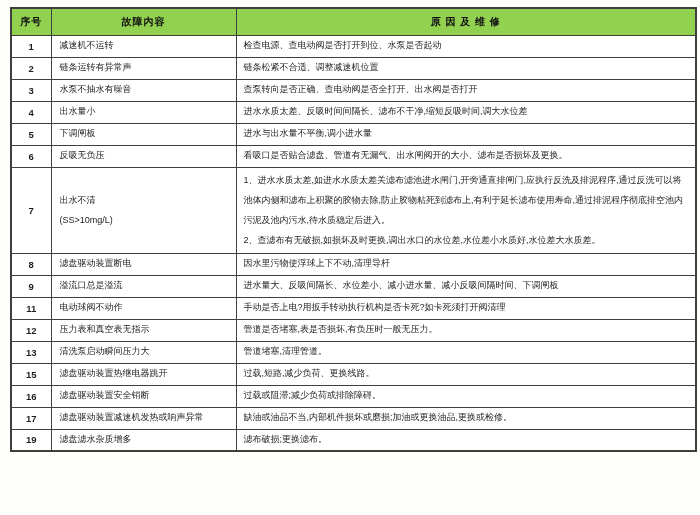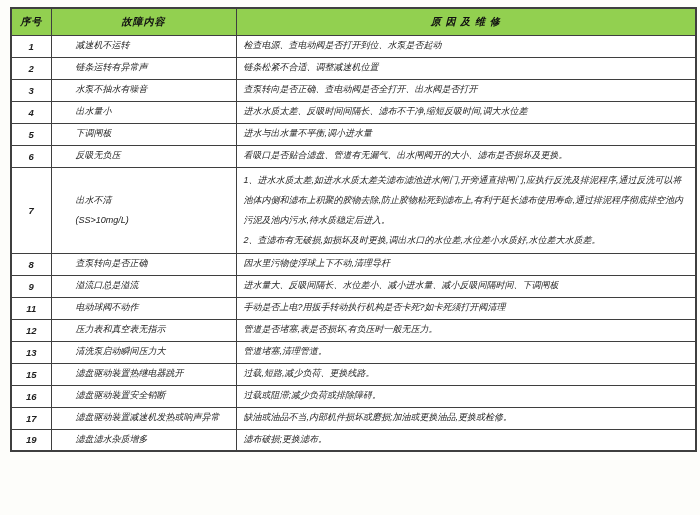--- a/index.html
+++ b/index.html
@@ -15,39 +15,38 @@
     table-layout:fixed;
     width:685px;
     border:2px solid #3f3f3f;
     background:#ffffff;
   }
   .fault-table th, .fault-table td {
     border:1px solid #3f3f3f;
     font-size:9px;
     vertical-align:middle;
     overflow:hidden;
-    font-style:italic;
   }
   .fault-table thead th {
     background:#92d050;
     height:27px;
     font-size:10px;
     font-weight:bold;
     text-align:center;
     letter-spacing:1px;
     color:#111;
   }
   .fault-table td { height:22px; }
   td.cell-no {
     text-align:center;
     font-weight:bold;
     font-size:9.5px;
   }
   td.cell-fault {
-    padding:2px 4px 2px 24px;
+    padding:2px 4px 2px 8px;
     white-space:pre-line;
     line-height:1.5;
   }
   td.cell-remedy {
     padding:2px 6px 2px 7px;
     white-space:pre-line;
     line-height:1.5;
   }
   tr.tall td { height:85px; }
   tr.tall td.cell-fault,
@@ -105,21 +104,21 @@
   </tr>
         <tr class="tall">
     <td class="cell-no">7</td>
     <td class="cell-fault">出水不清
 (SS&gt;10mg/L)</td>
     <td class="cell-remedy">1、进水水质太差,如进水水质太差关滤布滤池进水闸门,开旁通直排闸门,应执行反洗及排泥程序,通过反洗可以将池体内侧和滤布上积聚的胶物去除,防止胶物粘死到滤布上,有利于延长滤布使用寿命,通过排泥程序彻底排空池内污泥及池内污水,待水质稳定后进入。
 2、查滤布有无破损,如损坏及时更换,调出水口的水位差,水位差小水质好,水位差大水质差。</td>
   </tr>
         <tr>
     <td class="cell-no">8</td>
-    <td class="cell-fault">查泵转向是否正确</td>
+    <td class="cell-fault">滤盘驱动装置断电</td>
     <td class="cell-remedy">因水里污物使浮球上下不动,清理导杆</td>
   </tr>
         <tr>
     <td class="cell-no">9</td>
     <td class="cell-fault">溢流口总是溢流</td>
     <td class="cell-remedy">进水量大、反吸间隔长、水位差小、减小进水量、减小反吸间隔时间、下调闸板</td>
   </tr>
         <tr>
     <td class="cell-no">11</td>
     <td class="cell-fault">电动球阀不动作</td>

